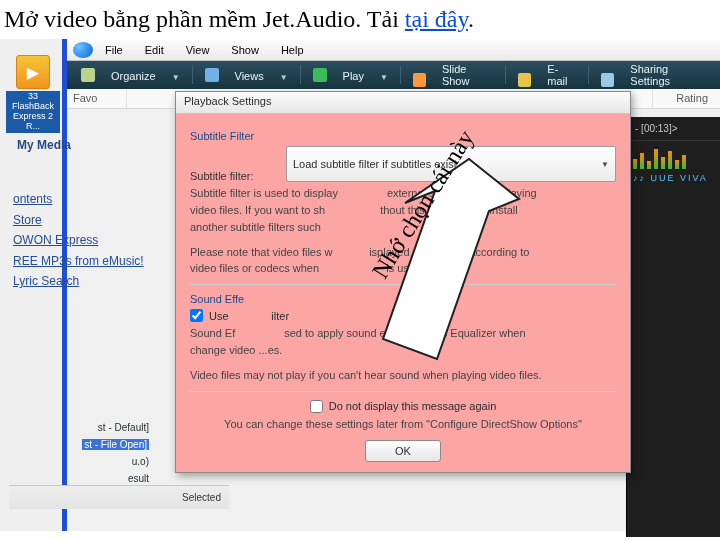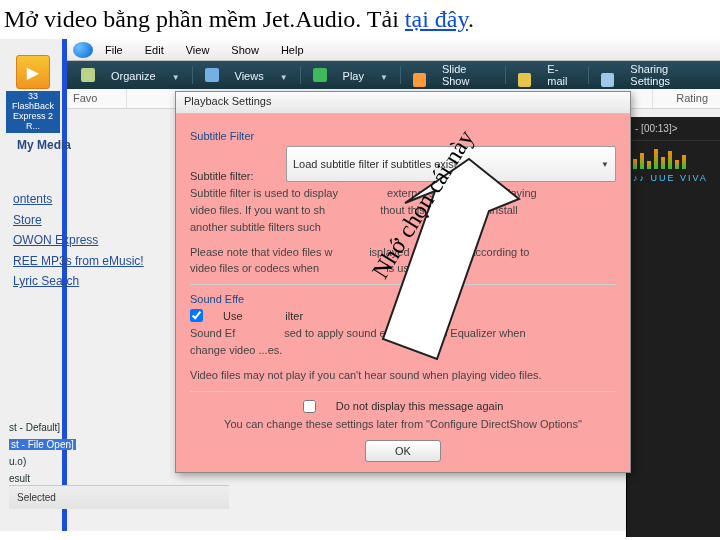--- a/index.html
+++ b/index.html
@@ -49,37 +49,37 @@
 .player .eq .bars i { width:4px; background:linear-gradient(180deg,#ff8a00,#3cba3c); display:block; }
 .player .eq .lbl { color:#4ec7ff; letter-spacing:2px; padding-top:4px; font-size:9px;}
 
 
 .sidebar { position:absolute; left:-58px; top:96px; width:115px; color:#2a4496; font-size:12px; line-height:1.7; }
 .sidebar .hd { color:#274a85; font-weight:600; margin-bottom:4px; padding-left:4px;}
 .sidebar .grp { margin-bottom:24px; padding-left:4px;}
 .sidebar .item { color:#244d9a; white-space:nowrap;text-decoration:underline; }
 
 
-.fo { position:absolute; left:-58px; top:380px; width:140px; font-size:10px; line-height:1.7; }
+.fo { position:absolute; left:-58px; top:380px; width:140px; font-size:10px; line-height:1.7;text-align:right; }
 .fo .row { color:#233; }
 .fo .hl { background:#3b74d8; color:#fff; padding:0 2px; }
 .fo .btm { position:absolute; left:0; top:66px; width:220px; background:linear-gradient(180deg,#eeeeee,#e3e3e3); border-top:1px solid #c9c9c9; padding:3px 8px; color:#333; }
 
 
 .dialog { position:absolute; left:108px; top:52px; width:456px; background:#fca5a5; border:1px solid #8a8a8a; box-shadow:2px 3px 8px rgba(0,0,0,.35); font-size:11px; }
 .dialog .titlebar { height:22px; background:linear-gradient(180deg,#fbfbfb,#e7e7e7); border-bottom:1px solid #c8c8c8; padding:3px 8px; color:#2b2b2b; }
 .dialog .body { padding:10px 14px 10px 14px; color:#2d2d2d; }
 .section-title { color:#174c8c; margin:6px 0 4px; }
 .field-row { display:flex; align-items:flex-end; gap:14px; margin:4px 0; }
 .field-row .lbl { width:82px; color:#333; }
 .select { flex:1; height:36px; background:linear-gradient(180deg,#fff,#ececec); border:1px solid #9c9c9c; border-radius:2px; display:flex; align-items:center; justify-content:space-between; padding:0 6px; }
 .select .caret { font-size:8px; color:#444; }
 .hint { color:#444; margin:2px 0 2px 0; line-height:1.35; }
 .hr { border:none; border-top:1px solid #cfcfcf; margin:8px 0; }
-.chk { display:flex; align-items:center; gap:20px; margin:4px 0; }
+.chk { display:flex; align-items:center; gap:6px; margin:4px 0; }
 .chk input { width:13px; height:13px; }
 .center { text-align:center; }
 .okbtn { display:inline-block; min-width:76px; height:22px; line-height:20px; text-align:center; background:linear-gradient(180deg,#fff,#e6e6e6); border:1px solid #8a8a8a; border-radius:3px; margin-top:6px; }
 
 
 .annot { position:absolute; left:282px; top:120px; width:170px; height:220px; pointer-events:none; }
 .annot svg { width:100%; height:100%; overflow:visible; }
 .annot-text { position:absolute; left:300px; top:230px; transform:rotate(-58deg); transform-origin:left top; font-family:"Times New Roman",serif; font-size:24px; color:#000; white-space:nowrap; pointer-events:none; }
 </style>
 </head>

